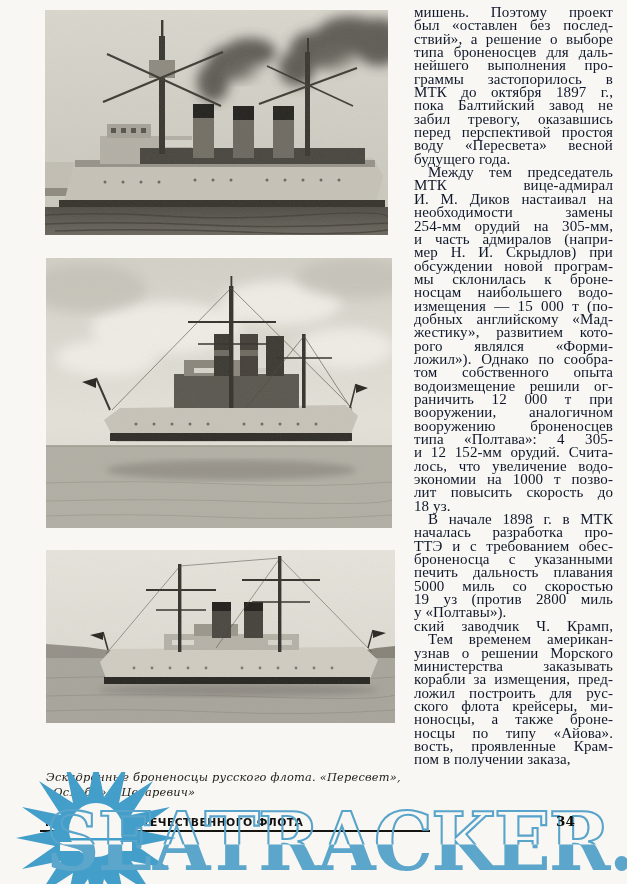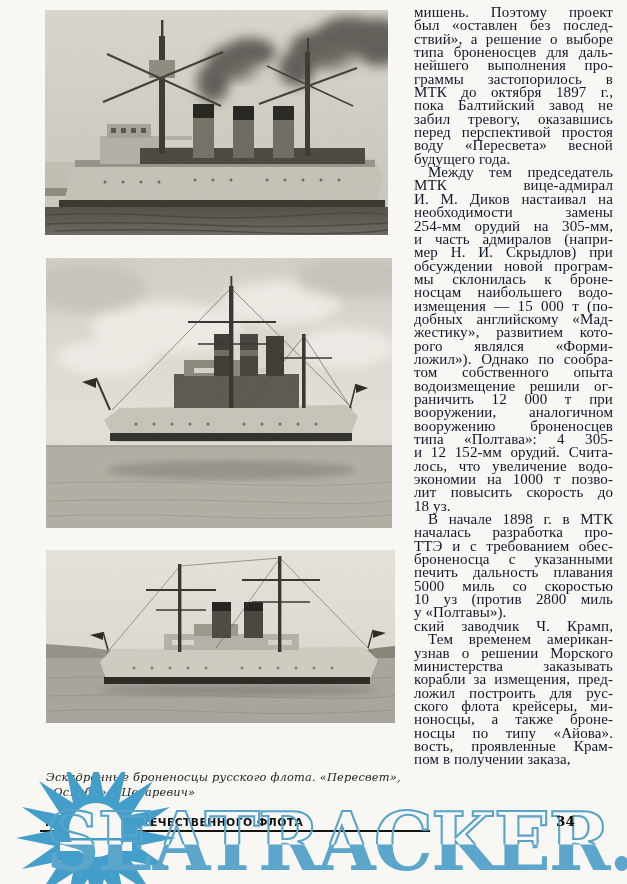--- a/index.html
+++ b/index.html
@@ -369,21 +369,21 @@
         <div class="tline">лит повысить скорость до</div>
         <div class="tline last">18 уз.</div>
       </div>
       <div class="para">
         <div class="tline ind">В начале 1898 г. в МТК</div>
         <div class="tline">началась разработка про-</div>
         <div class="tline">ТТЭ и с требованием обес-</div>
         <div class="tline">броненосца с указанными</div>
         <div class="tline">печить дальность плавания</div>
         <div class="tline">5000 миль со скоростью</div>
-        <div class="tline">10 уз (против 2800 миль</div>
+        <div class="tline">19 уз (против 2800 миль</div>
         <div class="tline last">у «Полтавы»).</div>
       </div>
       <div class="para">
         <div class="tline">ский заводчик Ч. Крамп,</div>
         <div class="tline ind">Тем временем американ-</div>
         <div class="tline">узнав о решении Морского</div>
         <div class="tline">министерства заказывать</div>
         <div class="tline">корабли за измещения, пред-</div>
         <div class="tline">ложил построить для рус-</div>
         <div class="tline">ского флота крейсеры, ми-</div>

